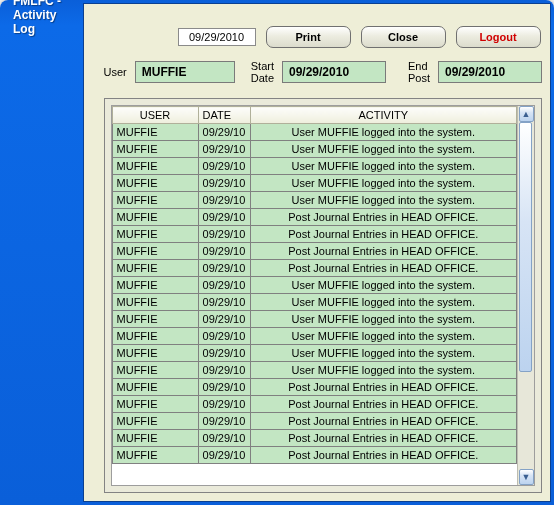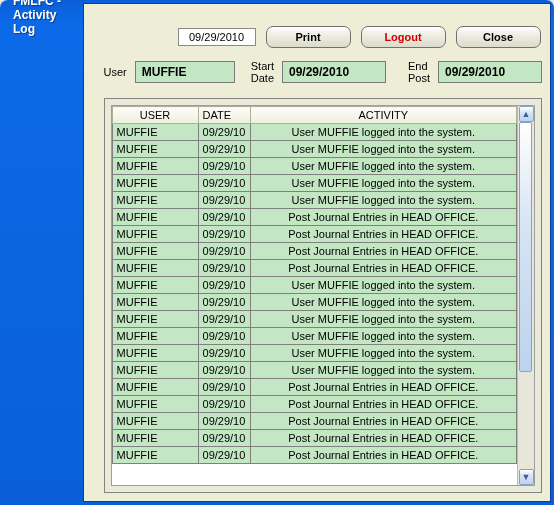--- a/index.html
+++ b/index.html
@@ -176,22 +176,22 @@
 
 <div class="window">
   <div class="titlebar">
     <span>FMLFC - Activity Log</span>
   </div>
   <div class="client">
 
     <div class="toolbar-row">
       <div class="date-display">09/29/2010</div>
       <button class="btn">Print</button>
+      <button class="btn">Close</button>
       <button class="btn logout">Logout</button>
-      <button class="btn">Close</button>
     </div>
 
     <div class="filter-row">
       <label>User</label>
       <input class="field user" value="MUFFIE" style="">
       <label style="margin-left:8px">Start Date</label>
       <input class="field date" value="09/29/2010" style="">
       <label style="margin-left:14px">End Post</label>
       <input class="field date" value="09/29/2010" style="">
     </div>

